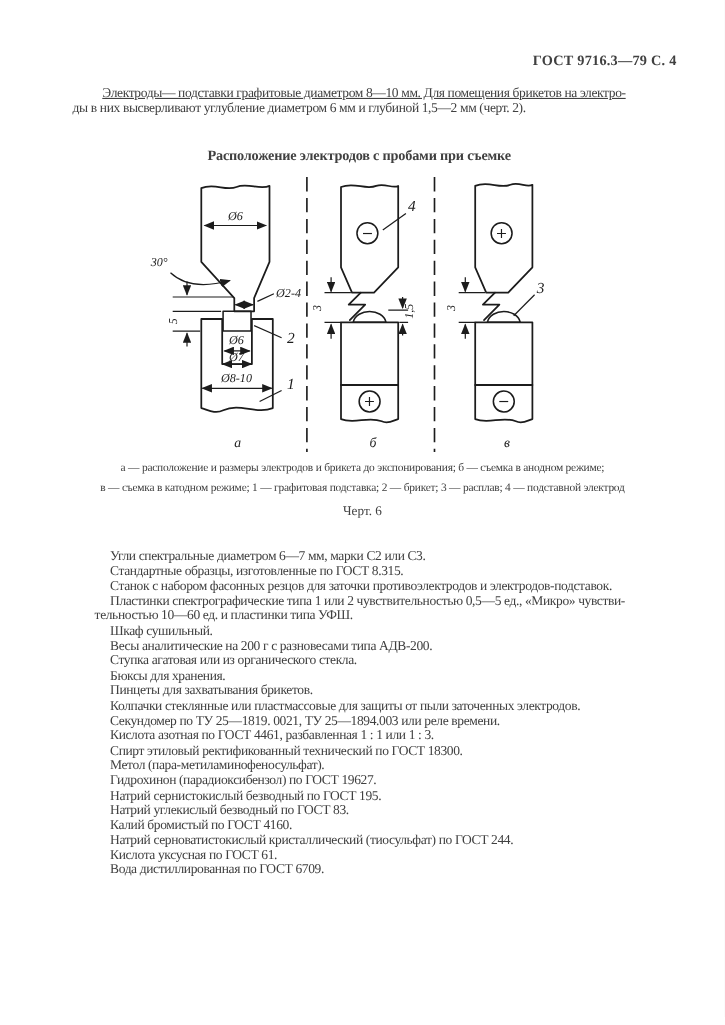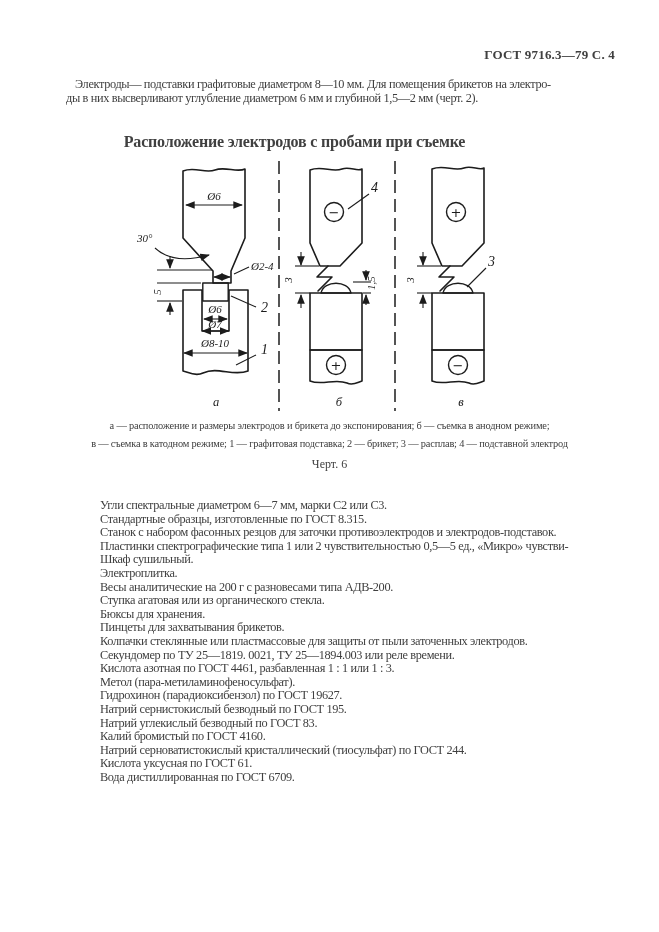--- a/index.html
+++ b/index.html
@@ -2,23 +2,23 @@
 <html><head>
 <meta charset="utf-8">
 <style>
   html,body{margin:0;padding:0;background:#e8e8e8;}
   .page{
     position:relative; width:659px; height:932px; background:#ffffff;
     font-family:"Liberation Serif", serif; color:#404040; overflow:hidden;
   }
   .abs{position:absolute; white-space:nowrap;}
   .hdr{top:47px; right:44px; font-size:13px; font-weight:bold; letter-spacing:0.2px;}
-  .intro1{left:75px; top:77px; font-size:12.3px; letter-spacing:-0.35px;}
+  .intro1{left:93px; top:77px; font-size:12.3px; letter-spacing:-0.35px;text-decoration:underline;}
   .intro2{left:66px; top:91px; font-size:12.3px; letter-spacing:-0.35px;}
-  .figtitle{left:0; top:133px; width:589px; text-align:center; font-size:16px; font-weight:bold; letter-spacing:-0.2px;}
+  .figtitle{left:0; top:133px; width:589px; text-align:center; font-size:13px; font-weight:bold; letter-spacing:-0.2px;padding-left:32px;}
   .figwrap{position:absolute; left:115px; top:153px; width:500px; height:262px;}
   .cap{left:0; width:659px; text-align:center; font-size:10.4px; letter-spacing:-0.2px;}
   .cap1{top:420px;} .cap2{top:438px;}
   .chert{left:0; top:457px; width:659px; text-align:center; font-size:12px;}
   .list{position:absolute; left:86px; top:499px; width:520px; font-size:12.3px; letter-spacing:-0.35px;}
   .list div{line-height:13.6px; white-space:nowrap;}
   .li{padding-left:14px;}
   .cont{padding-left:0;}
   
   .ol{stroke:#1c1c1c; stroke-width:1.6; fill:none; stroke-linejoin:round; stroke-linecap:round;}
@@ -162,29 +162,30 @@
 
   <div class="abs cap cap1">а — расположение и размеры электродов и брикета до экспонирования; б — съемка в анодном режиме;</div>
   <div class="abs cap cap2">в — съемка в катодном режиме; 1 — графитовая подставка; 2 — брикет; 3 — расплав; 4 — подставной электрод</div>
   <div class="abs chert">Черт. 6</div>
 
   <div class="list">
     <div class="li">Угли спектральные диаметром 6—7 мм, марки С2 или С3.</div>
     <div class="li">Стандартные образцы, изготовленные по ГОСТ 8.315.</div>
     <div class="li">Станок с набором фасонных резцов для заточки противоэлектродов и электродов-подставок.</div>
     <div class="li">Пластинки спектрографические типа 1 или 2 чувствительностью 0,5—5 ед., «Микро» чувстви-</div>
+    <div class="cont">тельностью 10—60 ед. и пластинки типа УФШ.</div>
     <div class="li">Шкаф сушильный.</div>
-    <div class="li">Электроплитка.</div>
     <div class="li">Весы аналитические на 200 г с разновесами типа АДВ-200.</div>
     <div class="li">Ступка агатовая или из органического стекла.</div>
     <div class="li">Бюксы для хранения.</div>
     <div class="li">Пинцеты для захватывания брикетов.</div>
     <div class="li">Колпачки стеклянные или пластмассовые для защиты от пыли заточенных электродов.</div>
     <div class="li">Секундомер по ТУ 25—1819. 0021, ТУ 25—1894.003 или реле времени.</div>
     <div class="li">Кислота азотная по ГОСТ 4461, разбавленная 1 : 1 или 1 : 3.</div>
+    <div class="li">Спирт этиловый ректификованный технический по ГОСТ 18300.</div>
     <div class="li">Метол (пара-метиламинофеносульфат).</div>
     <div class="li">Гидрохинон (парадиоксибензол) по ГОСТ 19627.</div>
     <div class="li">Натрий сернистокислый безводный по ГОСТ 195.</div>
     <div class="li">Натрий углекислый безводный по ГОСТ 83.</div>
     <div class="li">Калий бромистый по ГОСТ 4160.</div>
     <div class="li">Натрий серноватистокислый кристаллический (тиосульфат) по ГОСТ 244.</div>
     <div class="li">Кислота уксусная по ГОСТ 61.</div>
     <div class="li">Вода дистиллированная по ГОСТ 6709.</div>
   </div>
 

